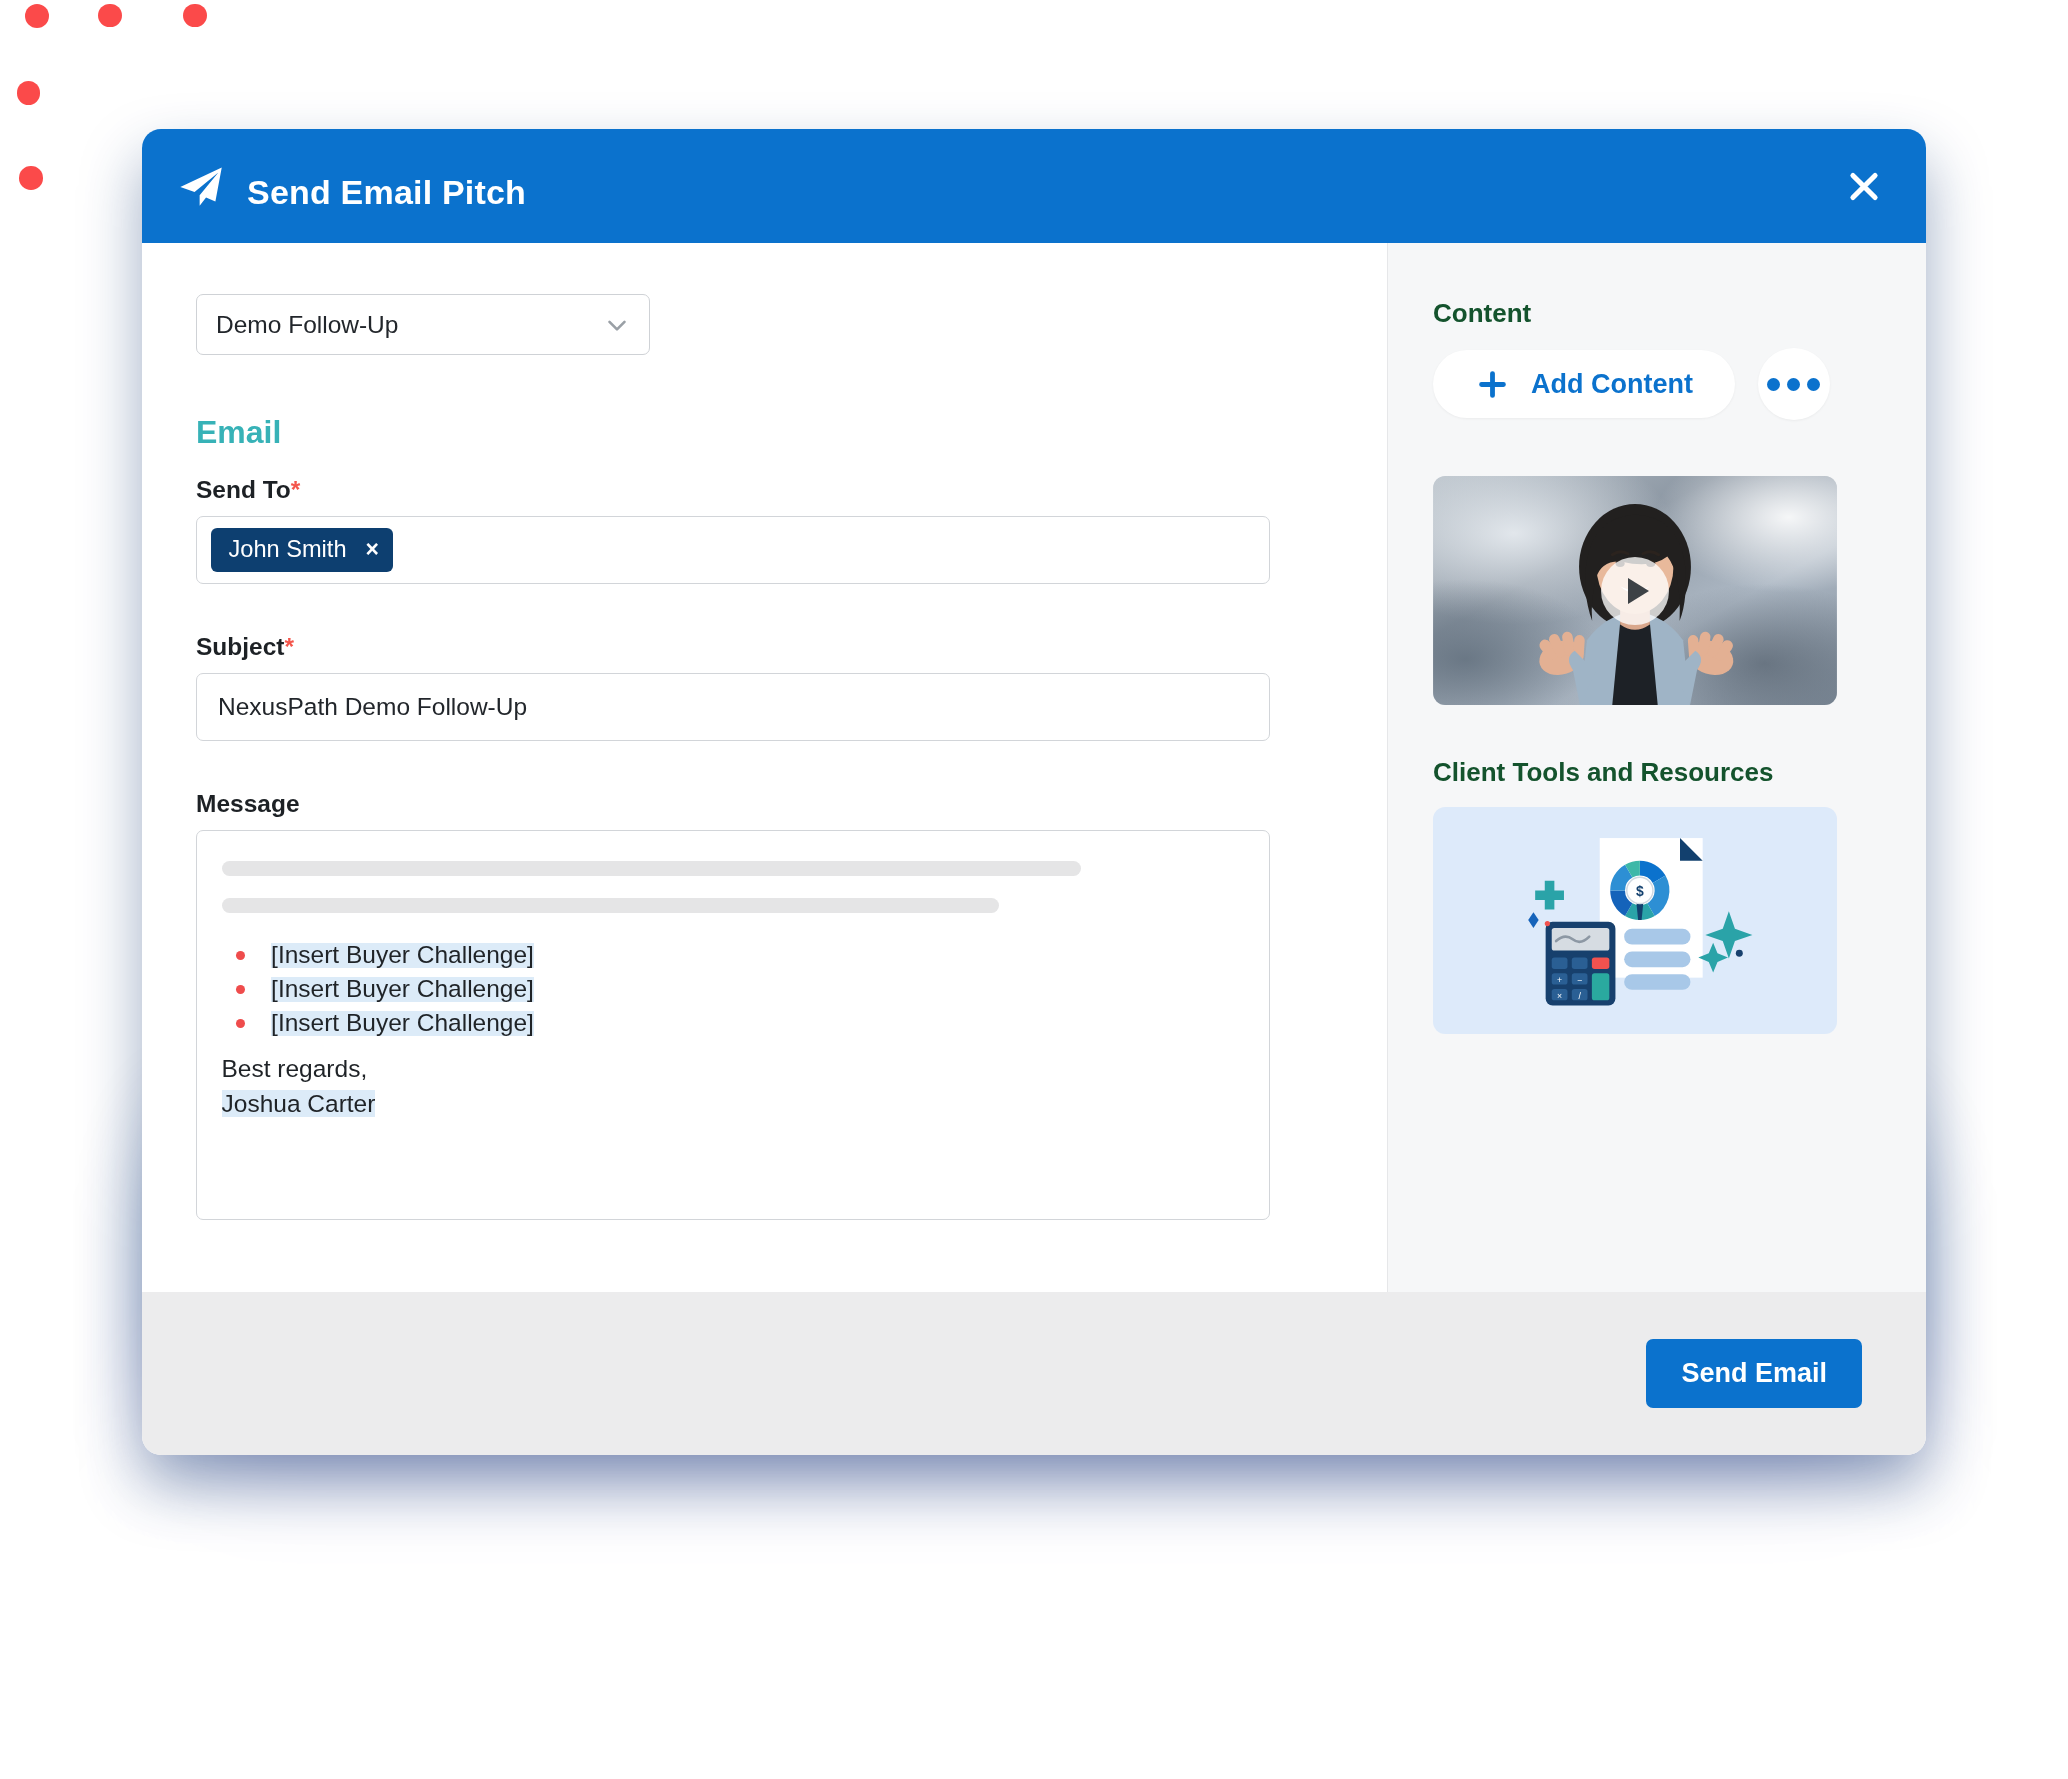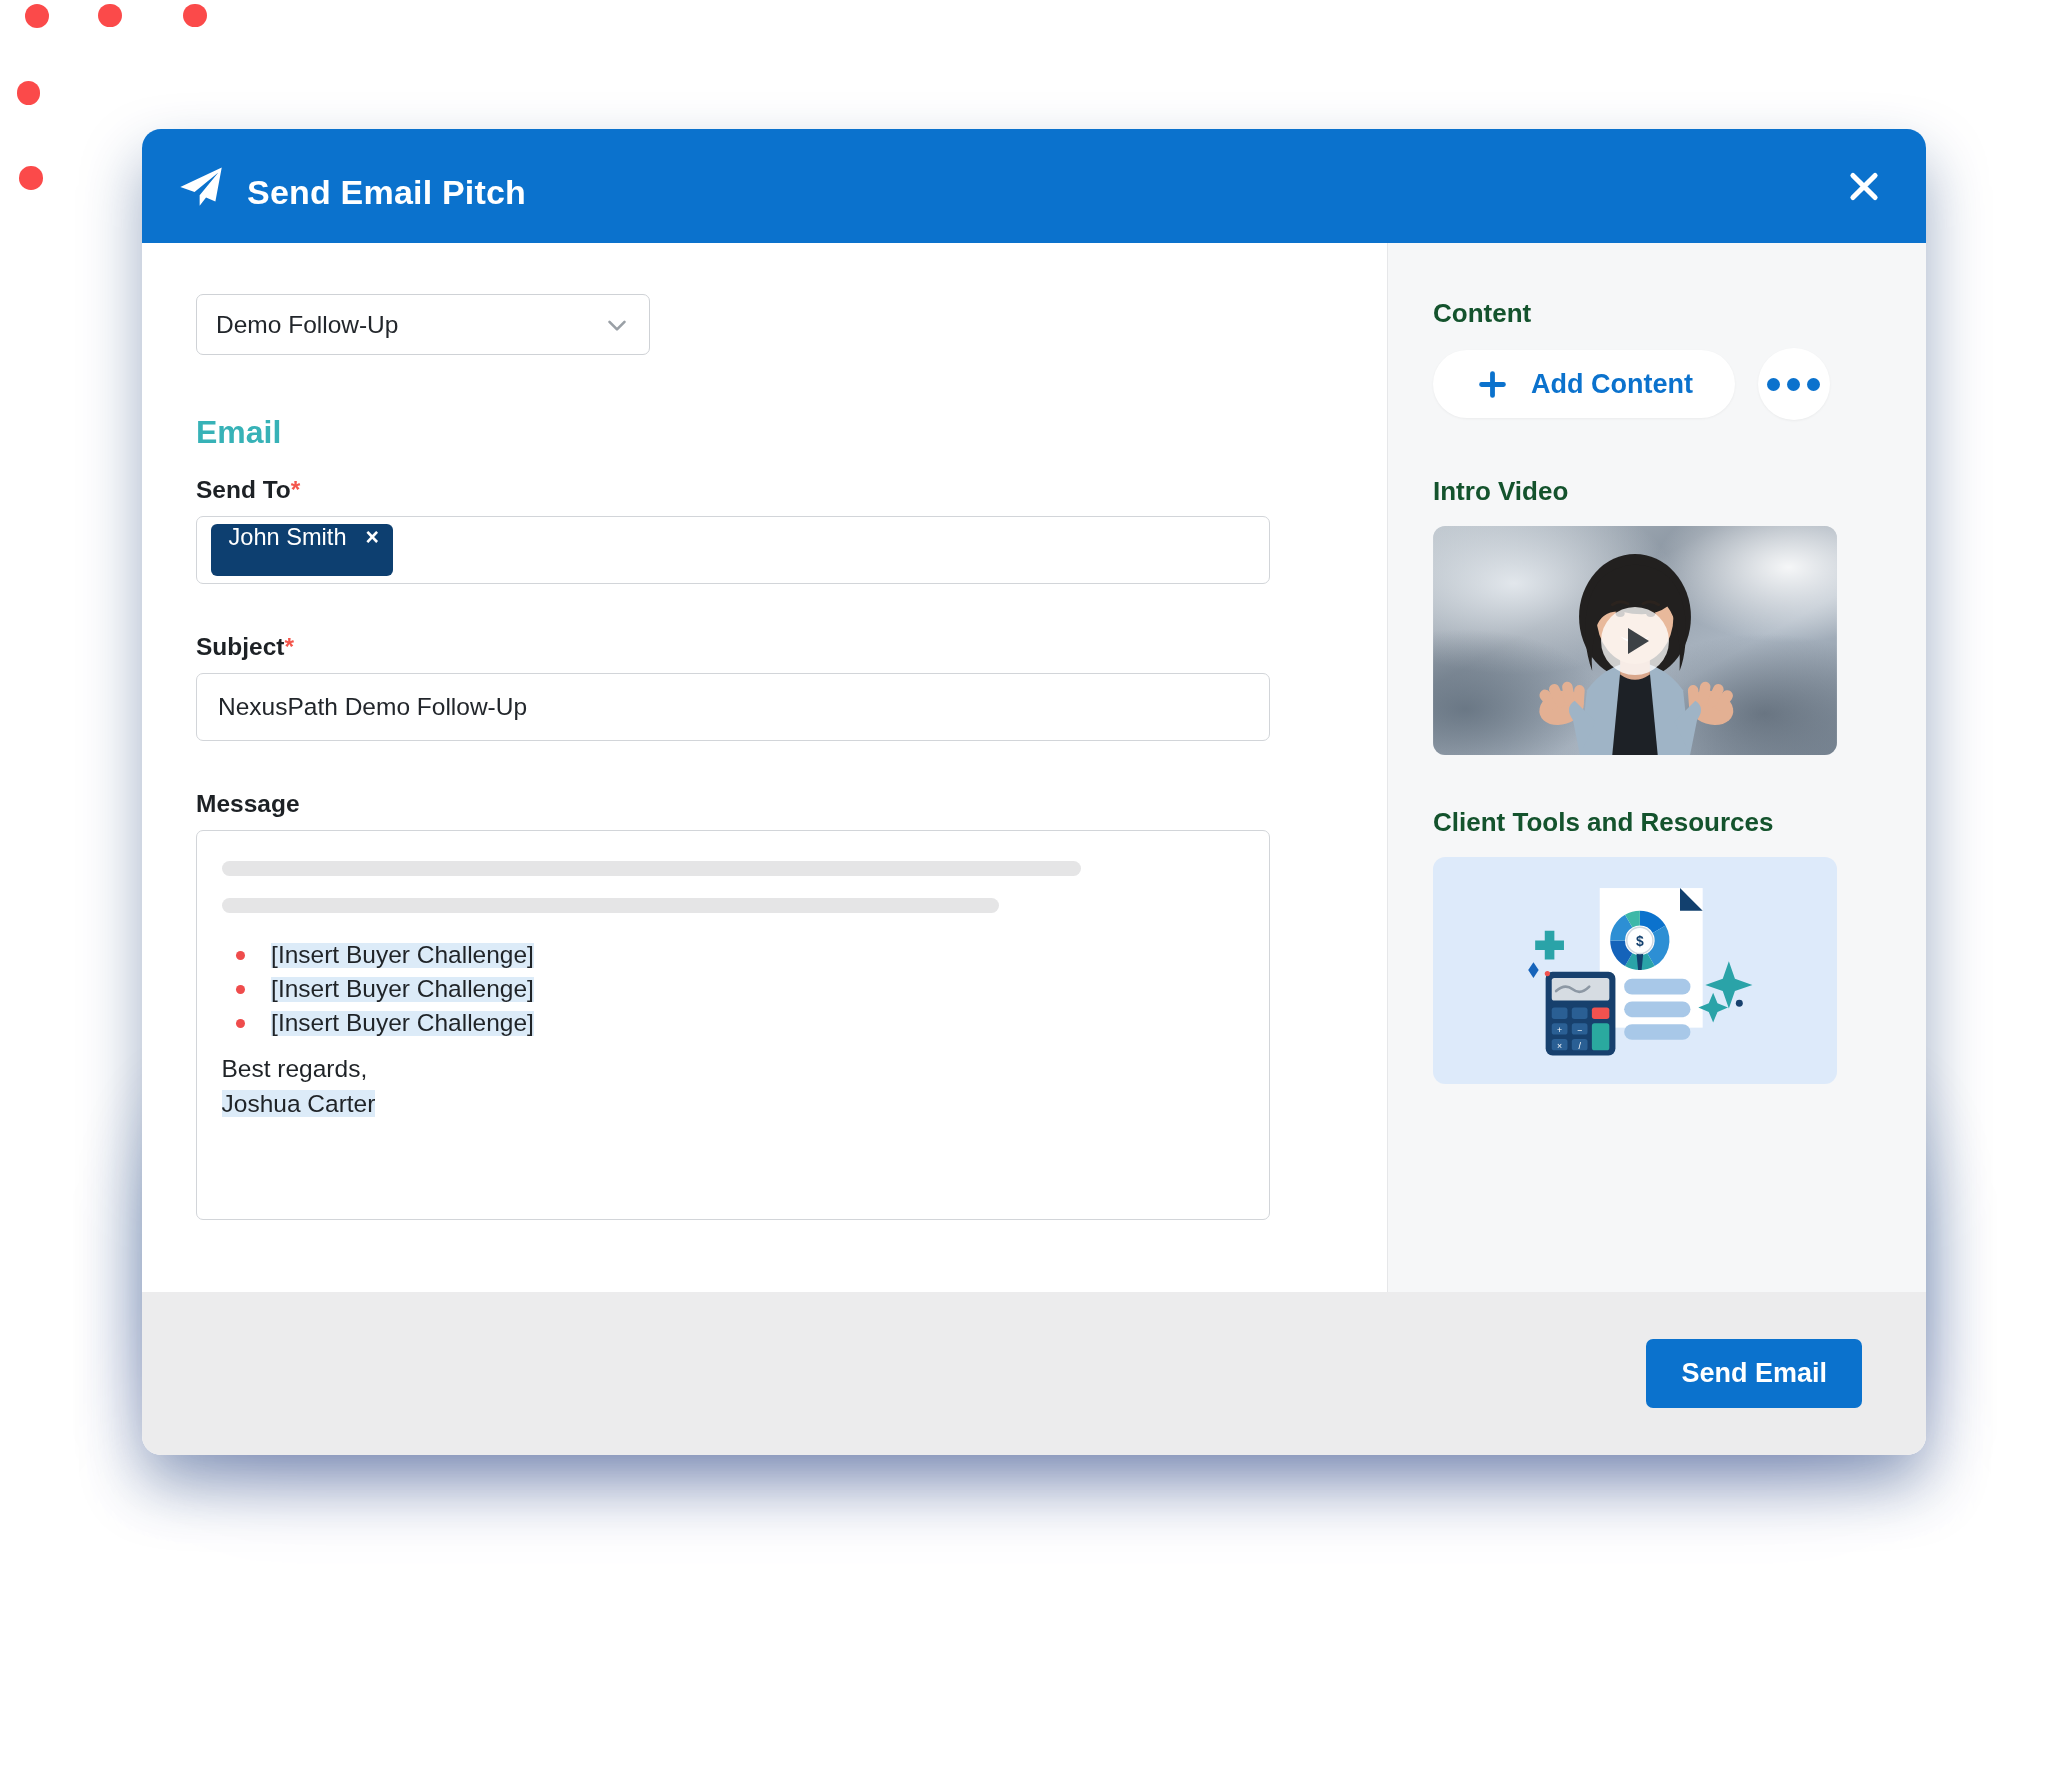--- a/index.html
+++ b/index.html
@@ -140,22 +140,22 @@
     display: flex; align-items: center;
     padding: 0 14px;
     box-sizing: border-box;
     margin-bottom: 49px;
     cursor: text;
   }
   .token {
     background: #0d3f70;
     color: #fff;
     border-radius: 6.1px;
-    height: 52px;
-    display: flex; align-items: flex-start;
+    height: 44px;
+    display: flex; align-items: center;
     padding: 0 14px 0 17.5px;
     font-size: 23.6px;
   }
   .token .x { margin-left: 19px; font-size: 23px; font-weight: bold; cursor: pointer; }
 
   .text-input {
     width: 1074px; height: 68px;
     border: 0.9px solid #d2d5d9;
     border-radius: 7px;
     background: #fff;
@@ -375,21 +375,20 @@
             </svg>
             <span>Add Content</span>
           </div>
           <div class="kebab">
             <i></i>
             <i></i>
             <i></i>
           </div>
         </div>
 
-        <div class="r-label">Intro Video</div>
 
         <div class="video-card">
           <svg width="404" height="229" viewBox="0 0 462 262">
             <defs>
               <linearGradient id="bgv" x1="0" y1="0" x2="1" y2="1">
                 <stop offset="0%" stop-color="#b7c0c8"></stop>
                 <stop offset="35%" stop-color="#8d98a4"></stop>
                 <stop offset="65%" stop-color="#adb8c4"></stop>
                 <stop offset="100%" stop-color="#7d8a98"></stop>
               </linearGradient>

